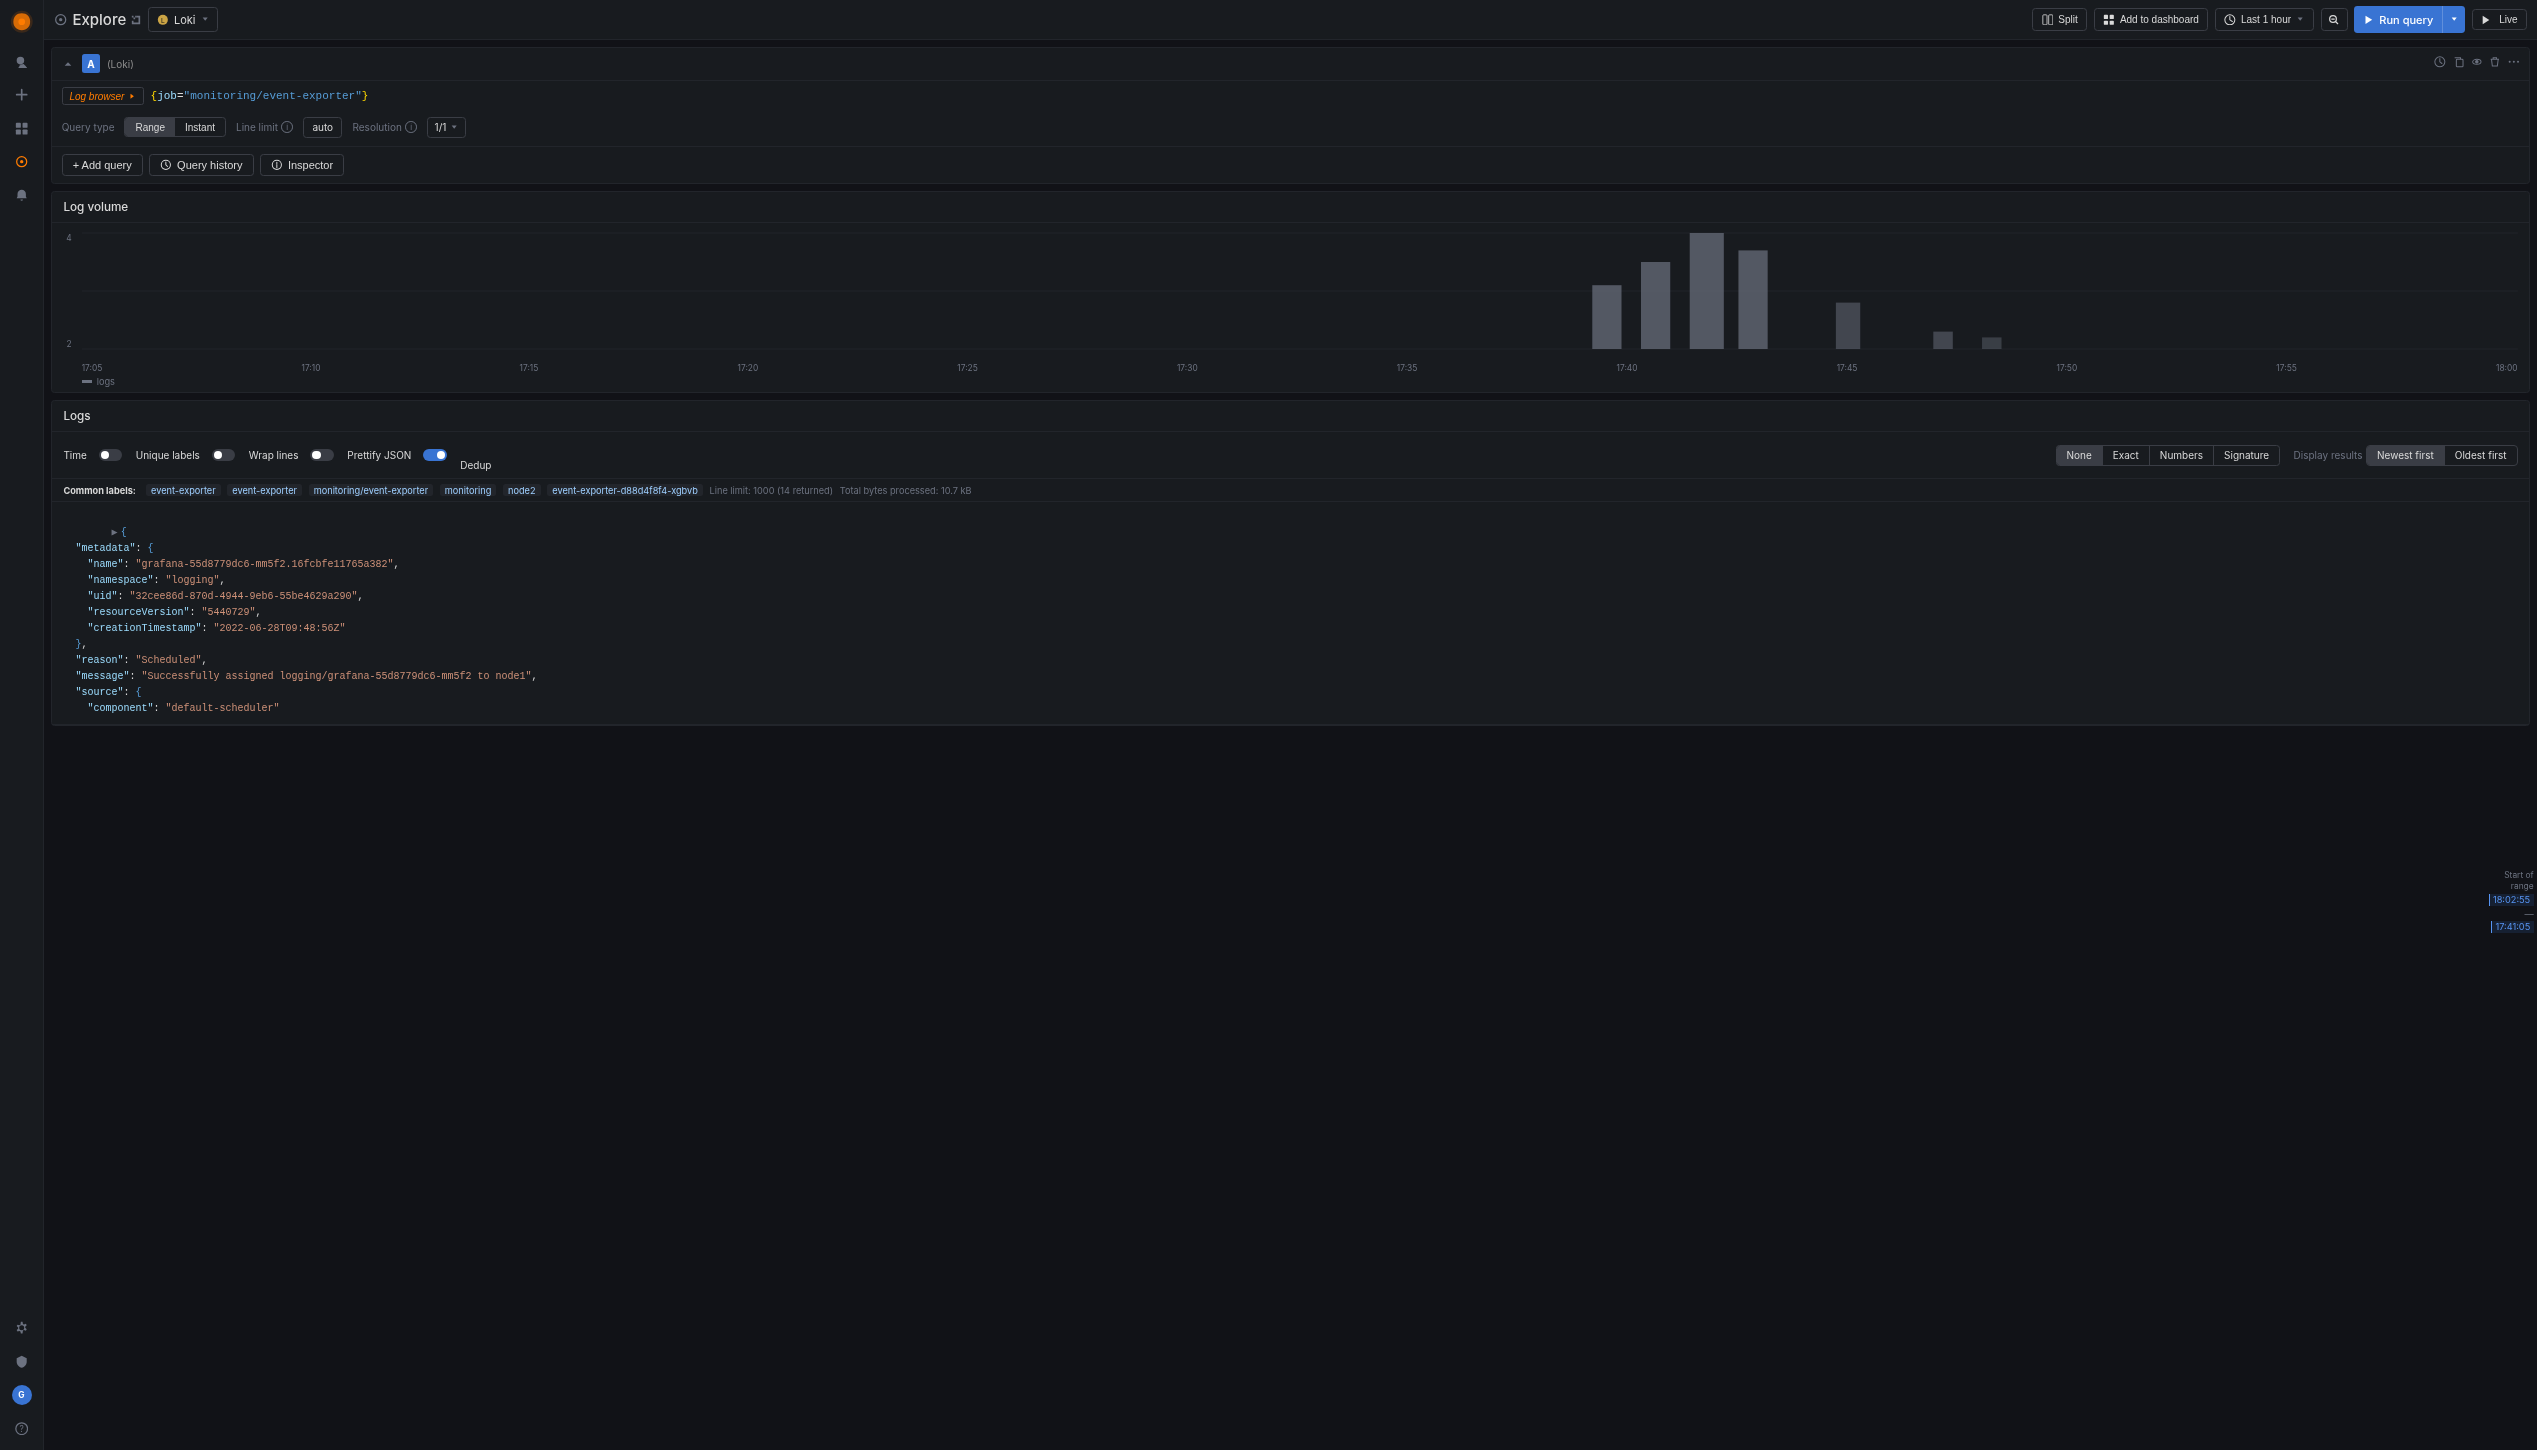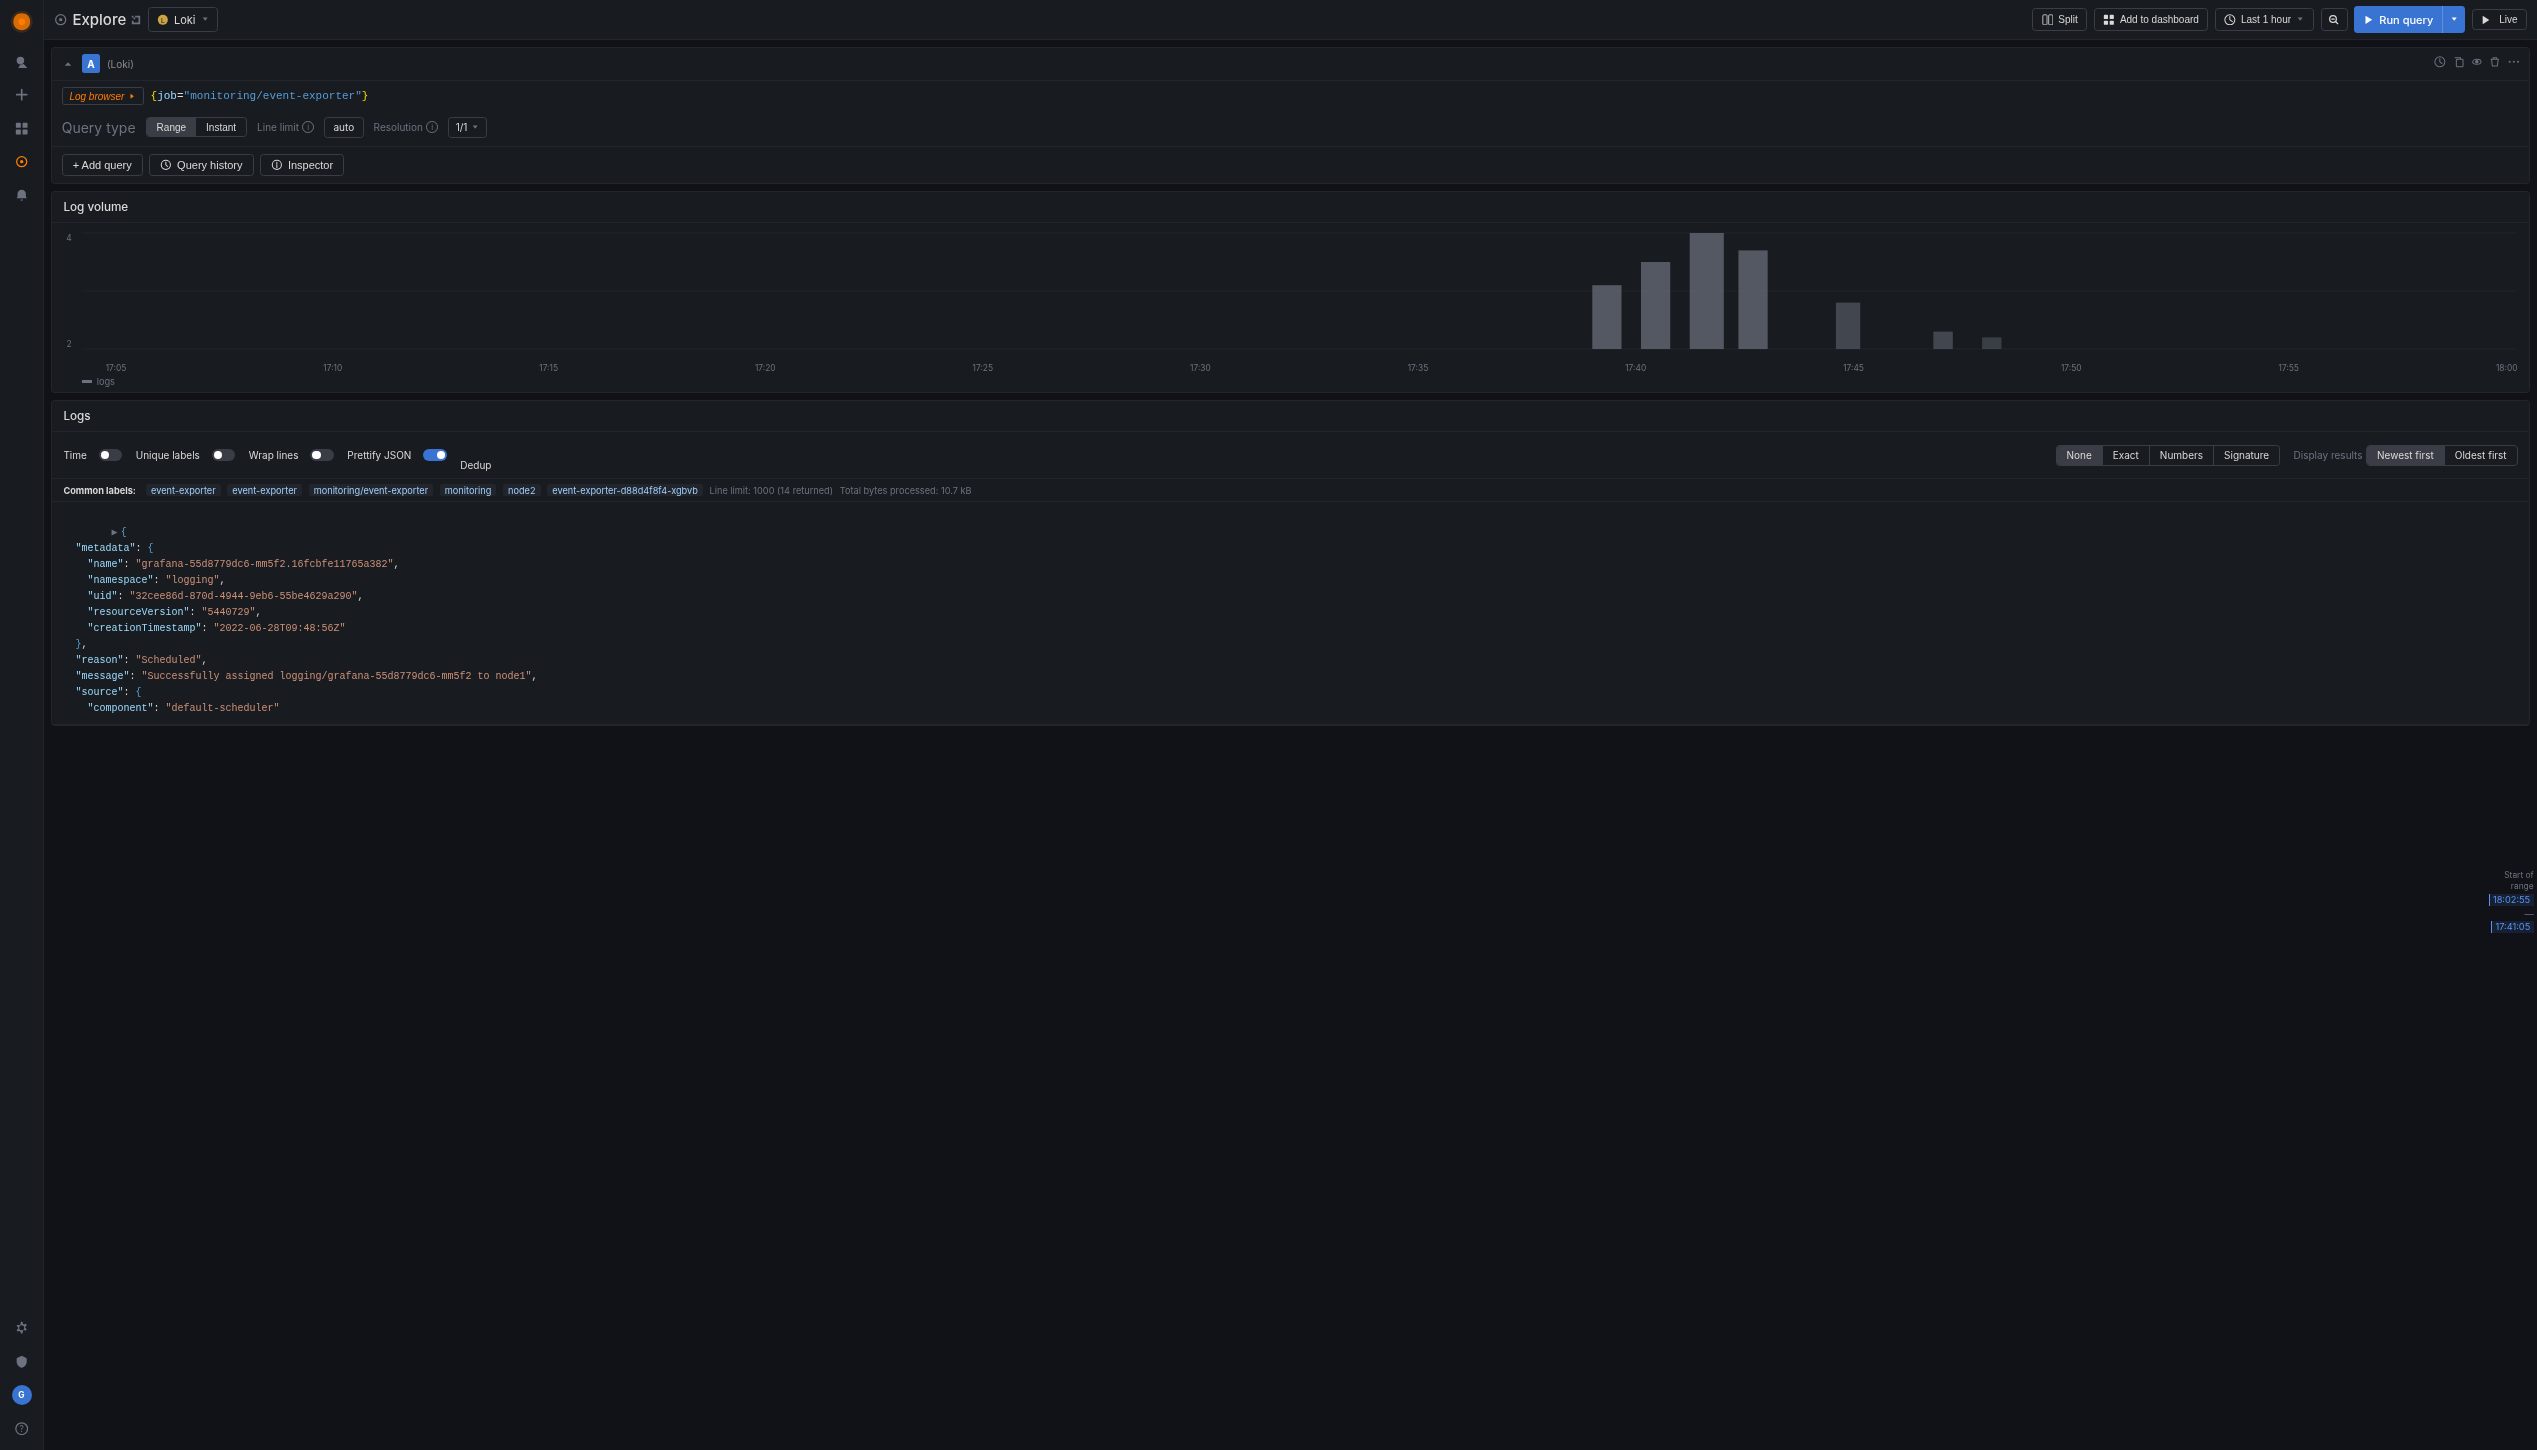--- a/index.html
+++ b/index.html
@@ -220,21 +220,21 @@
     .query-input-text span.eq { color: #d9d9d9; }
 
     .query-options-row {
       display: flex;
       align-items: center;
       padding: 5px 10px 8.4px;
       gap: 10px;
     }
     .query-type-label {
       color: #6c7280;
-      font-size: 14px;
+      font-size: 10px;
     }
     .btn-group {
       display: flex;
       border: 0.8px solid #3a3d45;
       border-radius: 3.4px;
       overflow: hidden;
     }
     .btn-group-item {
       padding: 3.4px 10px;
       font-size: 10px;
@@ -337,21 +337,20 @@
     svg.chart-svg { width: 100%; height: 100%; overflow: visible; }
     .chart-xaxis {
       position: absolute;
       left: 30px;
       right: 11.7px;
       bottom: 1.7px;
       display: flex;
       justify-content: space-between;
       font-size: 8.4px;
       color: #6c7280;
-      margin-left: 24px;
     }
     .chart-legend {
       display: flex;
       align-items: center;
       gap: 5px;
       padding: 1.7px 30px 5px;
       font-size: 9.2px;
       color: #6c7280;
     }
     .legend-box {

